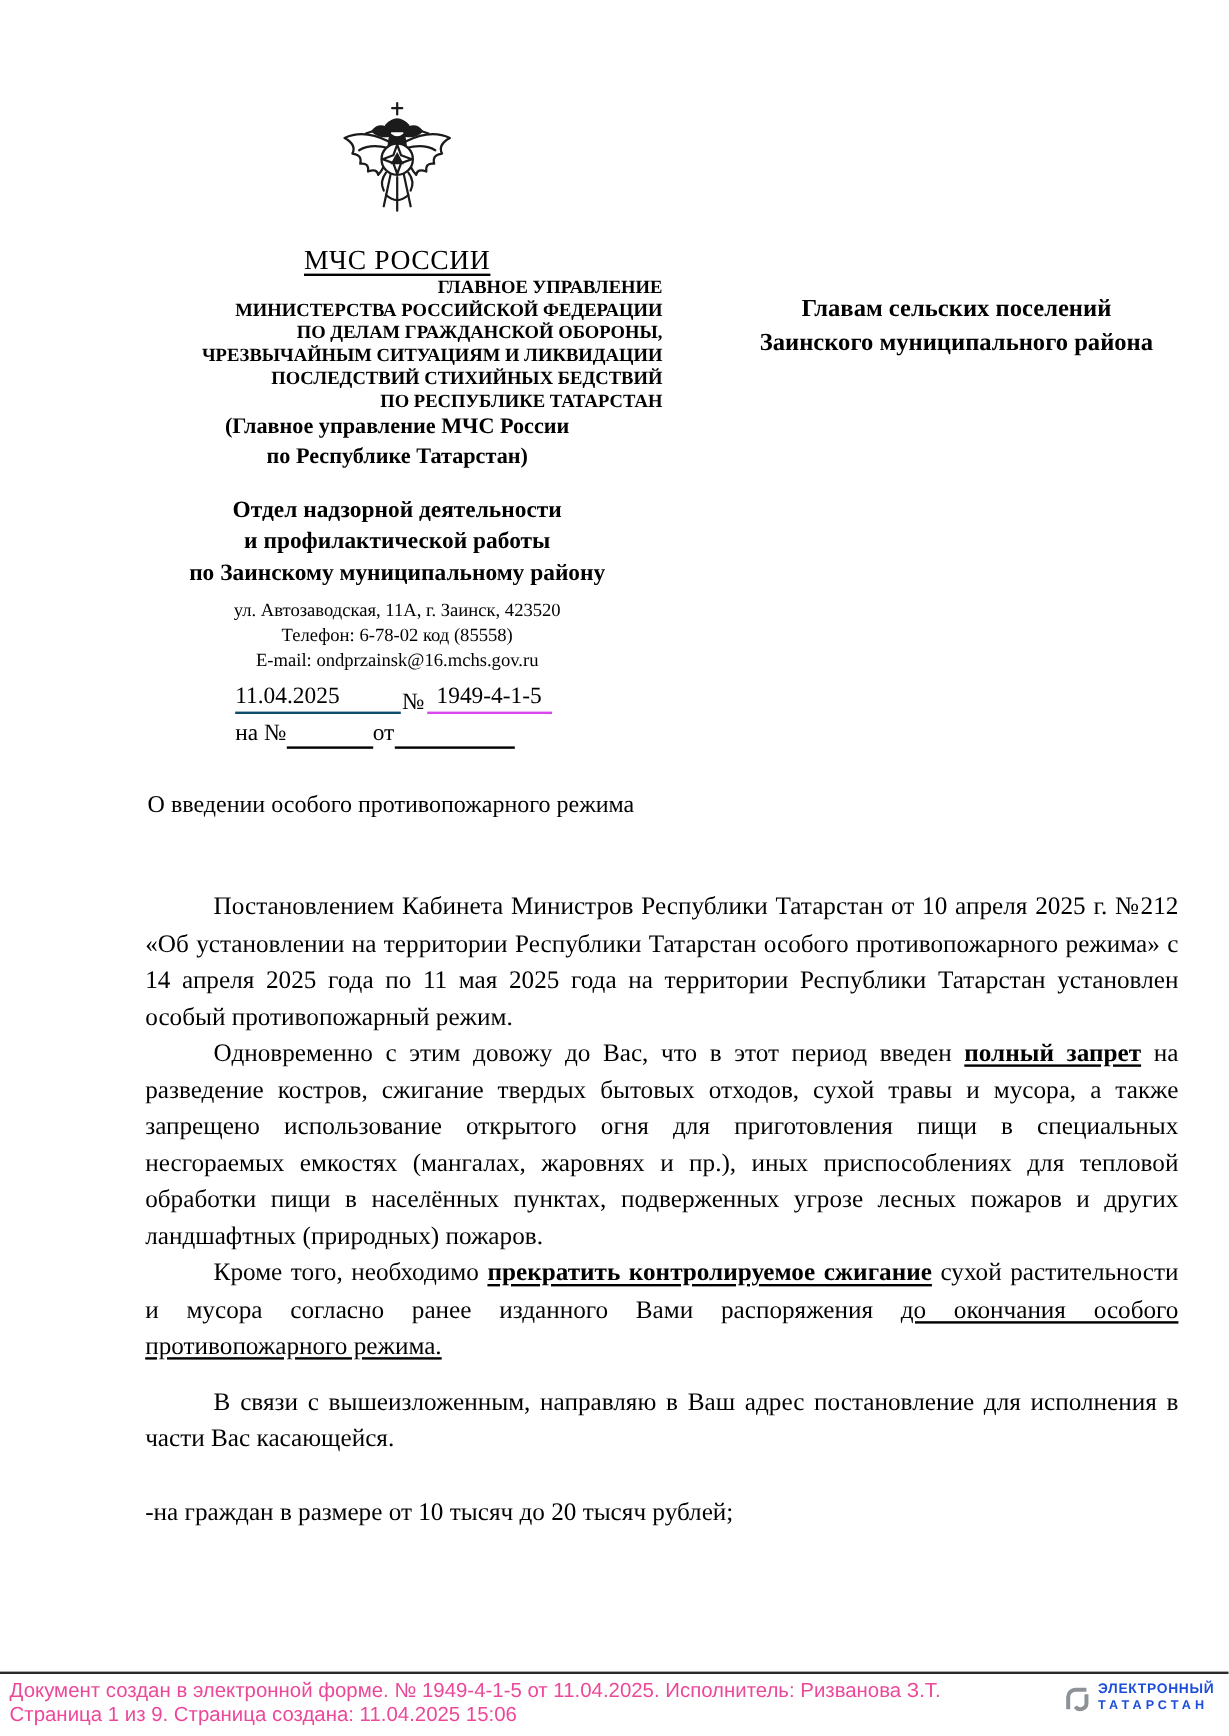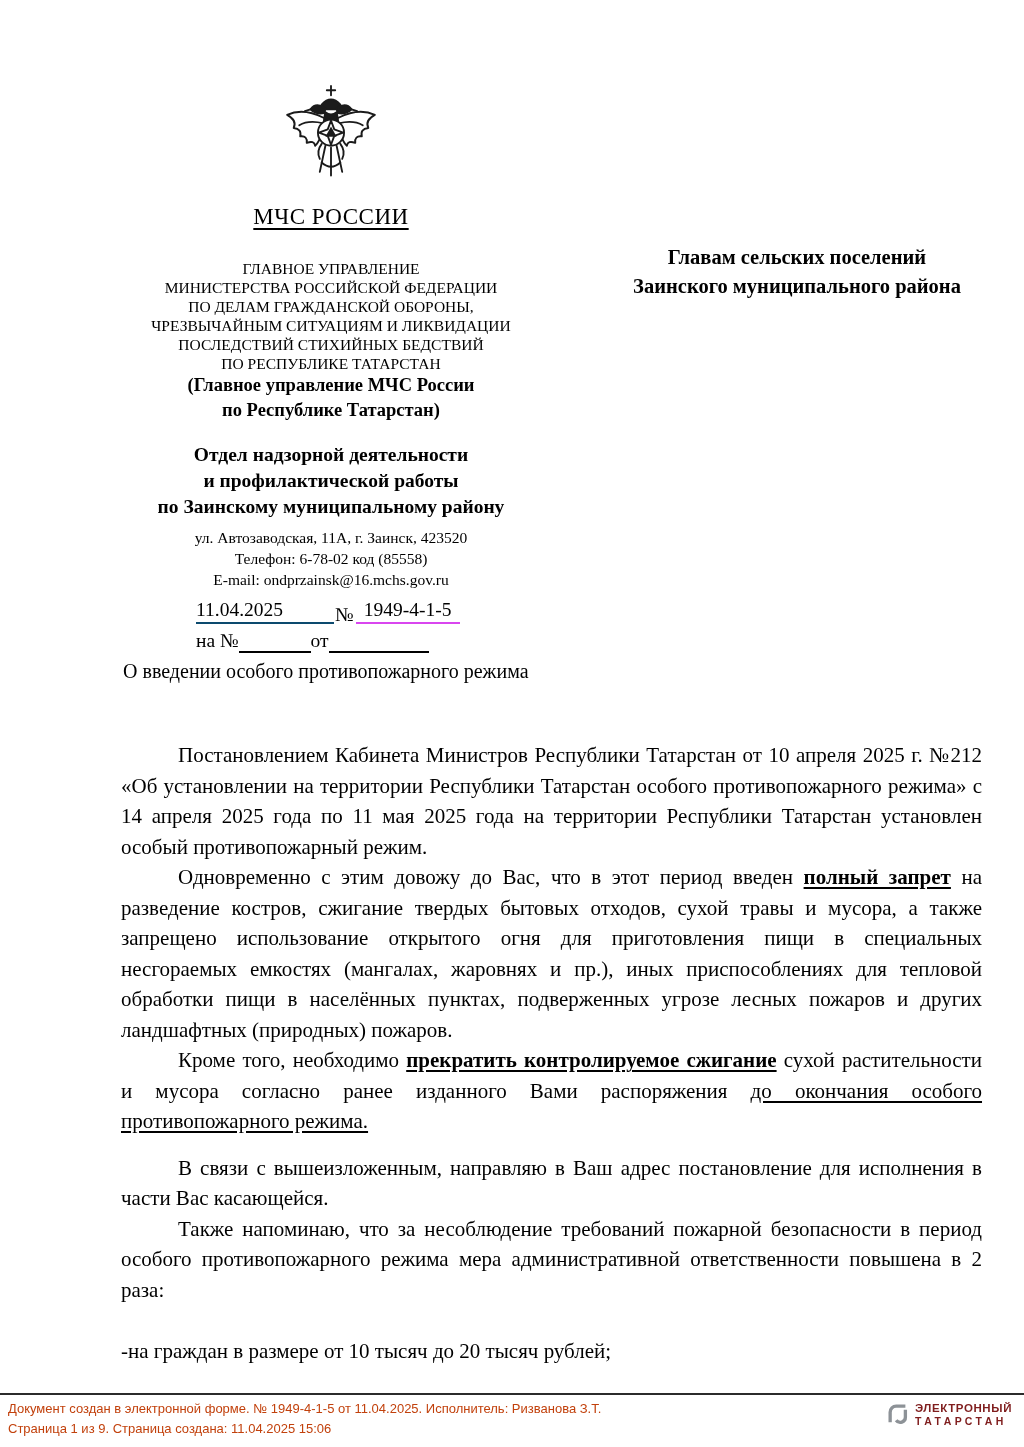--- a/index.html
+++ b/index.html
@@ -25,24 +25,25 @@
   }
   .emblem { display: block; margin: 0 auto; }
   .org-title {
     margin-top: 4px;
     font-size: 23px;
     letter-spacing: 0.5px;
     text-decoration: underline;
     text-underline-offset: 4px;
   }
   .org-block {
-    margin-top: 29px;
-    font-weight: normal;
+    margin-top: 0;
+    font-weight: bold;
     font-size: 15.5px;
     line-height: 19px;
+    text-align: right;
   }
   .org-paren {
     font-weight: bold;
     font-size: 18.5px;
     line-height: 25px;
   }
   .department {
     margin-top: 19px;
     font-weight: bold;
     font-size: 19.5px;
@@ -121,31 +122,31 @@
   .footer-rule {
     position: absolute;
     left: 0; top: 1393px;
     width: 1024px;
     border-top: 2px solid #2b2b2b;
   }
   .footer-text {
     position: absolute;
     left: 8px; top: 1399px;
     font-family: "Liberation Sans", sans-serif;
-    font-size: 13px;
+    font-size: 17px;
     line-height: 20px;
-    color: #c2410c;
+    color: #ec4899;
   }
   .footer-logo {
     position: absolute;
     right: 12px; top: 1402px;
     display: flex;
-    align-items: flex-start;
+    align-items: flex-end;
     gap: 5px;
-    color: #7f1d1d;
+    color: #1d4ed8;
   }
   .logo-text { font-family: "Liberation Sans", sans-serif; font-weight: bold; text-align: left; }
   .logo-line1 { font-size: 11.5px; letter-spacing: 0.6px; line-height: 13px; }
   .logo-line2 { font-size: 10.5px; letter-spacing: 3.4px; line-height: 13px; }
 </style>
 </head>
 <body>
 
 <div class="page">
 
@@ -221,21 +222,20 @@
     <div>Заинского муниципального района</div>
   </div>
 
   <div class="subject">О введении особого противопожарного режима</div>
 
   <div class="body-text">
       <p class="para indent"><span class="">Постановлением Кабинета Министров Республики Татарстан от 10 апреля 2025 г. №212 «Об установлении на территории Республики Татарстан особого противопожарного режима» с 14 апреля 2025 года по 11 мая 2025 года на территории Республики Татарстан установлен особый противопожарный режим.</span></p>
       <p class="para indent"><span class="">Одновременно с этим довожу до Вас, что в этот период введен </span><span class="run-b run-u">полный запрет</span><span class=""> на разведение костров, сжигание твердых бытовых отходов, сухой травы и мусора, а также запрещено использование открытого огня для приготовления пищи в специальных несгораемых емкостях (мангалах, жаровнях и пр.), иных приспособлениях для тепловой обработки пищи в населённых пунктах, подверженных угрозе лесных пожаров и других ландшафтных (природных) пожаров.</span></p>
       <p class="para indent"><span class="">Кроме того,  необходимо </span><span class="run-b run-u">прекратить контролируемое сжигание</span><span class=""> сухой растительности и мусора согласно ранее изданного Вами распоряжения </span><span class="run-u">до окончания особого противопожарного режима.</span></p>
       <p class="para indent gap-small"><span class="">В связи с вышеизложенным, направляю в Ваш адрес постановление для исполнения в части Вас касающейся.</span></p>
-      <p class="para indent"><span class="">Также напоминаю, что за несоблюдение требований пожарной безопасности в период особого противопожарного режима мера административной ответственности повышена в 2 раза:</span></p>
       <p class="para gap-large"><span class="">-на граждан в размере от 10 тысяч до 20 тысяч рублей;</span></p>
     </div>
 
   <div class="footer-rule"></div>
 
   <div class="footer-text">
     <div>Документ создан в электронной форме. № 1949-4-1-5 от 11.04.2025. Исполнитель: Ризванова З.Т.</div>
     <div>Страница 1 из 9. Страница создана: 11.04.2025 15:06</div>
   </div>
 

